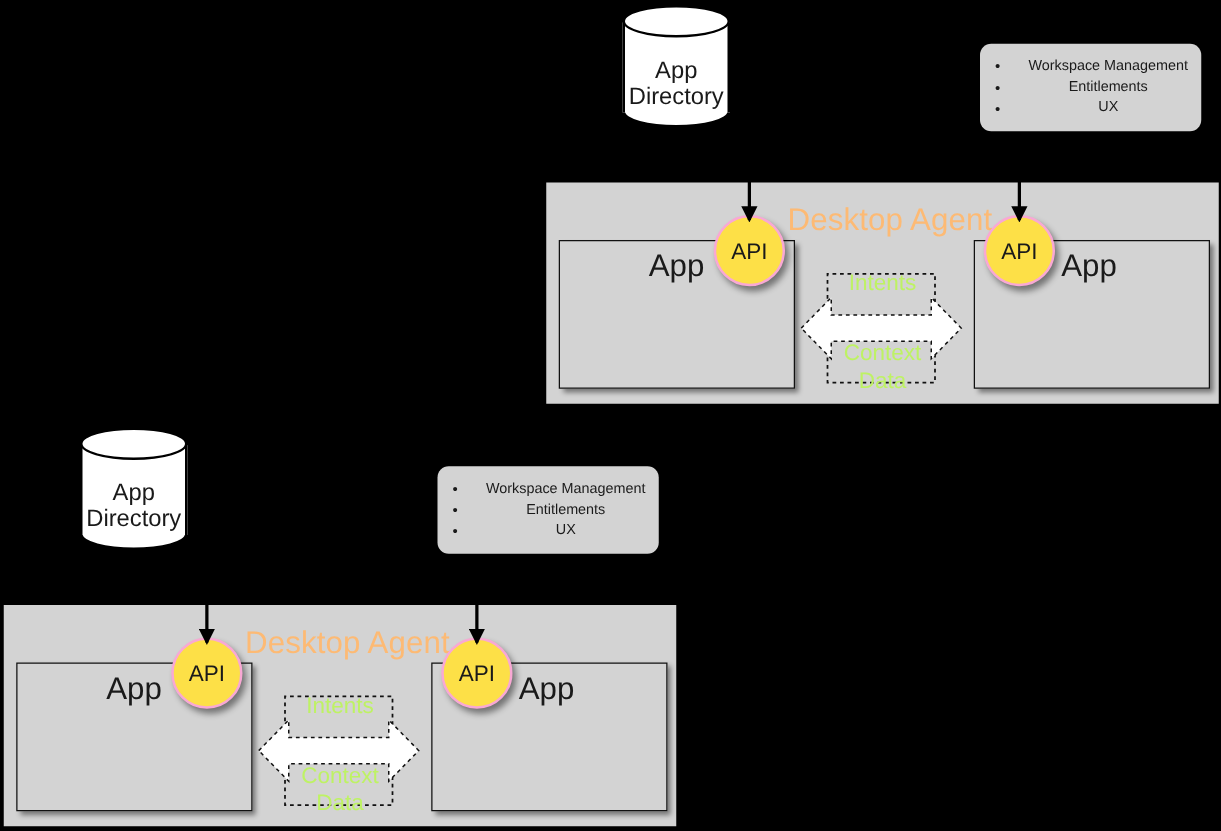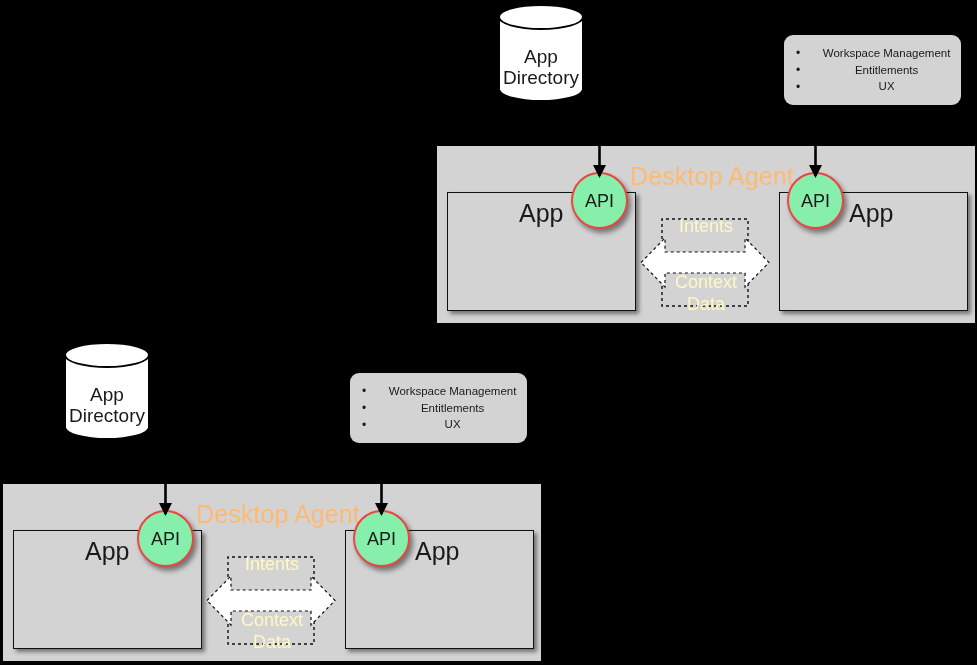--- a/index.html
+++ b/index.html
@@ -53,22 +53,22 @@
     position: absolute;
     font-size: 25px;
     color: #1a1a1a;
     white-space: nowrap;
   }
 
   
   .api-circle {
     position: absolute;
     border-radius: 50%;
-    background: #86efac;
-    border: 2px solid #ef4444;
+    background: #fde047;
+    border: 2px solid #f9a8d4;
     box-sizing: border-box;
     display: flex;
     align-items: center;
     justify-content: center;
     box-shadow: 3px 4px 5px rgba(0,0,0,0.45);
   }
   .api-circle span {
     font-size: 18px;
     color: #1a1a1a;
     line-height: 1;
@@ -155,21 +155,21 @@
     left: 0; top: 0;
     overflow: visible;
     pointer-events: none;
   }
 
   
   .flow-label {
     position: absolute;
     text-align: center;
     font-size: 18px;
-    color: #fef9c3;
+    color: #bef264;
     line-height: 1.2;
     white-space: nowrap;
   }
 </style>
 </head>
 <body>
 
 <div class="canvas">
 
   <div class="diagram" style="left:0; top:0; width:977px; height:332px;">

